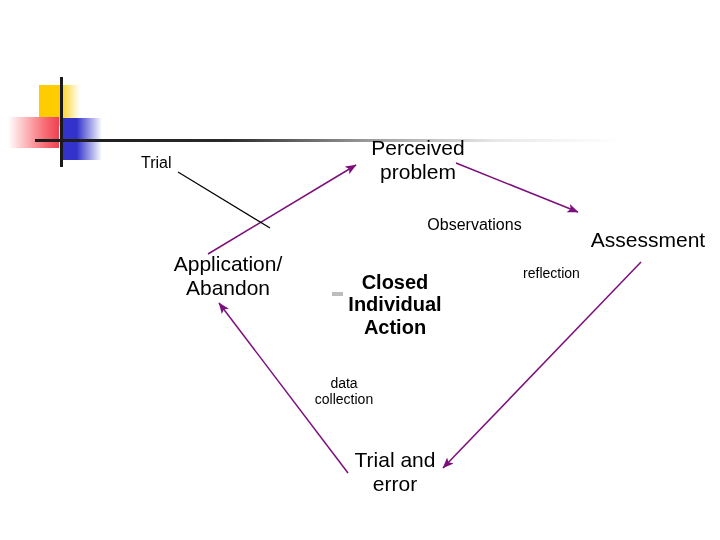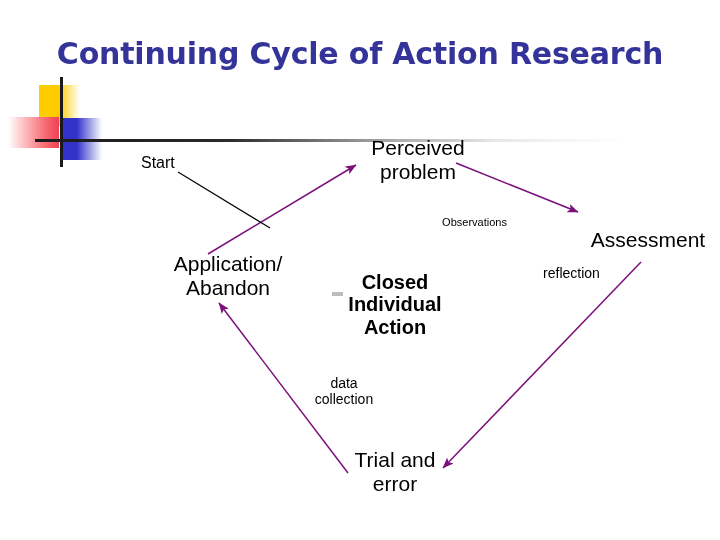--- a/index.html
+++ b/index.html
@@ -61,32 +61,32 @@
   .node, .edge-label, .start-label {
     position: absolute;
     color: #000000;
     font-family: "Liberation Sans", sans-serif;
     text-align: center;
     line-height: 1.12;
     white-space: pre-line;
   }
   .node { font-size: 21px; font-weight: normal; }
   .node.bold { font-weight: bold; font-size: 20px; }
-  .edge-label { font-size: 11px; font-weight: normal; }
+  .edge-label { font-size: 16px; font-weight: normal; }
   .edge-label.small { font-size: 14px; }
   .start-label { font-size: 16px; }
 
   #node-perceived   { left: 338px; top: 136px; width: 160px; }
   #node-assessment  { left: 578px; top: 228px; width: 140px; text-align: center; }
   #node-trial       { left: 320px; top: 448px; width: 150px; }
   #node-application { left: 148px; top: 252px; width: 160px; }
   #node-center      { left: 320px; top: 271px; width: 150px; }
 
   #label-observations { left: 412px; top: 216px; width: 125px; }
-  #label-reflection   { left: 524px; top: 266px; width: 95px; }
+  #label-reflection   { left: 504px; top: 266px; width: 95px; }
   #label-data         { left: 300px; top: 376px; width: 88px; }
 
   #start-text { left: 141px; top: 154px; width: 44px; text-align: left; }
 
   #center-artifact {
     position: absolute; left: 332px; top: 292px; width: 11px; height: 4px;
     background: #bdbdbd;
   }
 </style>
 </head>
@@ -95,21 +95,20 @@
 <div id="slide">
 
   <div id="deco">
     <div class="deco-sq" id="deco-yellow"></div>
     <div class="deco-sq" id="deco-red"></div>
     <div class="deco-sq" id="deco-blue"></div>
     <div id="deco-vbar"></div>
   </div>
   <div id="deco-hbar"></div>
 
-  <div id="title">Continuing Cycle of Action Research</div>
 
   <div id="diagram">
 
     <svg id="edges" width="720" height="540" viewBox="0 0 720 540">
       <defs>
         <marker id="ah" markerWidth="13" markerHeight="13" refX="10.5" refY="4.6" orient="auto" markerUnits="userSpaceOnUse">
           <path d="M0,0.2 L11,4.6 L0,9 L2.6,4.6 Z" fill="#7B0F7B"></path>
         </marker>
       </defs>
 
@@ -117,21 +116,21 @@
 
       <line x1="456" y1="163" x2="578" y2="212" stroke="#7B0F7B" stroke-width="1.5" marker-end="url(#ah)"></line>
 
       <line x1="641" y1="262" x2="443" y2="468" stroke="#7B0F7B" stroke-width="1.5" marker-end="url(#ah)"></line>
 
       <line x1="348" y1="473" x2="219" y2="303" stroke="#7B0F7B" stroke-width="1.5" marker-end="url(#ah)"></line>
 
       <line x1="178" y1="172" x2="270" y2="228" stroke="#000000" stroke-width="1.2"></line>
     </svg>
 
-    <div class="start-label" id="start-text">Start</div>
+    <div class="start-label" id="start-text">Trial</div>
 
     <div class="node" id="node-perceived">Perceived
 problem</div>
 
     <div class="node" id="node-assessment">Assessment</div>
 
     <div class="node" id="node-trial">Trial and
 error</div>
 
     <div class="node" id="node-application">Application/

